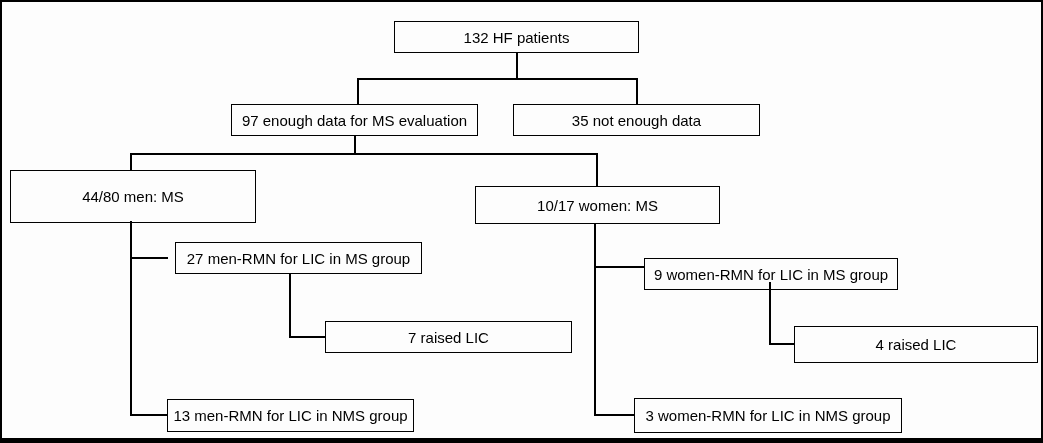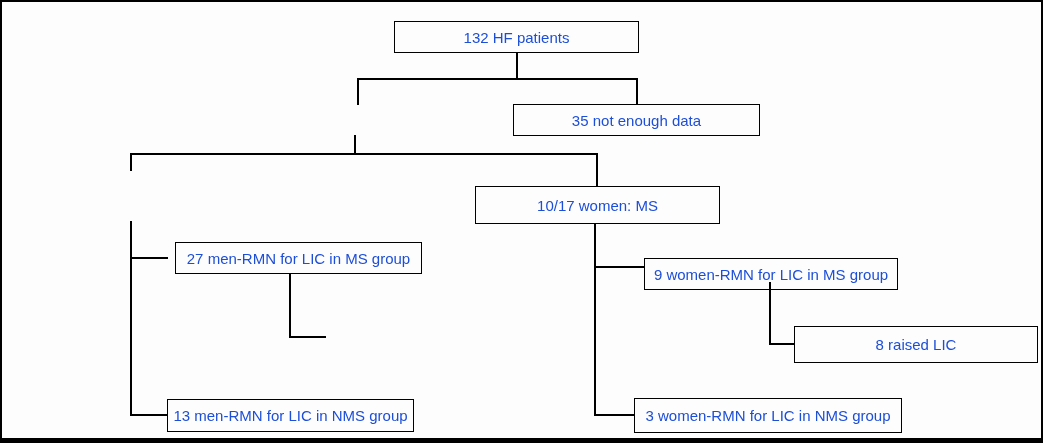--- a/index.html
+++ b/index.html
@@ -27,52 +27,55 @@
   }
   .node {
     position: absolute;
     box-sizing: border-box;
     border: 1.5px solid #000000;
     background: #fdfdfd;
     display: flex;
     align-items: center;
     justify-content: center;
     font-size: 15px;
-    color: #1d4ed8;
+    color: #000000;
     white-space: nowrap;
     text-align: center;
     line-height: 1;
   }
   .conn {
     position: absolute;
     background: #000000;
   }
   .conn.h { height: 2px; }
   .conn.v { width: 2px; }
 </style>
 </head>
 <body>
 
 <div class="stage">
   <div class="frame"></div>
 
   <div class="node" style="left:394px; top:21px;  width:245px; height:32px;">132 HF patients</div>
 
+  <div class="node" style="left:231px; top:104px; width:247px; height:32px;">97 enough data for MS evaluation</div>
 
   <div class="node" style="left:513px; top:104px; width:247px; height:32px;">35 not enough data</div>
 
+  <div class="node" style="left:10px;  top:170px; width:246px; height:53px;">44/80 men: MS</div>
 
   <div class="node" style="left:475px; top:186px; width:245px; height:38px;">10/17 women: MS</div>
 
   <div class="node" style="left:167px; top:242px; width:247px; height:32px;margin-left:8px;">27 men-RMN for LIC in MS group</div>
 
   <div class="node" style="left:644px; top:251px; width:254px; height:32px;margin-top:7px;">9 women-RMN for LIC in MS group</div>
 
+  <div class="node" style="left:325px; top:321px; width:247px; height:32px;">7 raised LIC</div>
 
-  <div class="node" style="left:794px; top:326px; width:244px; height:37px;">8 raised LIC</div>
+  <div class="node" style="left:794px; top:326px; width:244px; height:37px;">4 raised LIC</div>
 
   <div class="node" style="left:167px; top:399px; width:247px; height:33px;">13 men-RMN for LIC in NMS group</div>
 
   <div class="node" style="left:634px; top:398px; width:268px; height:35px;">3 women-RMN for LIC in NMS group</div>
 
   <div class="conn v" style="left:516px; top:52px;  height:27px;"></div>
   <div class="conn h" style="left:357px; top:78px;  width:281px;"></div>
   <div class="conn v" style="left:357px; top:78px;  height:27px;"></div>
   <div class="conn v" style="left:636px; top:78px;  height:27px;"></div>
 

